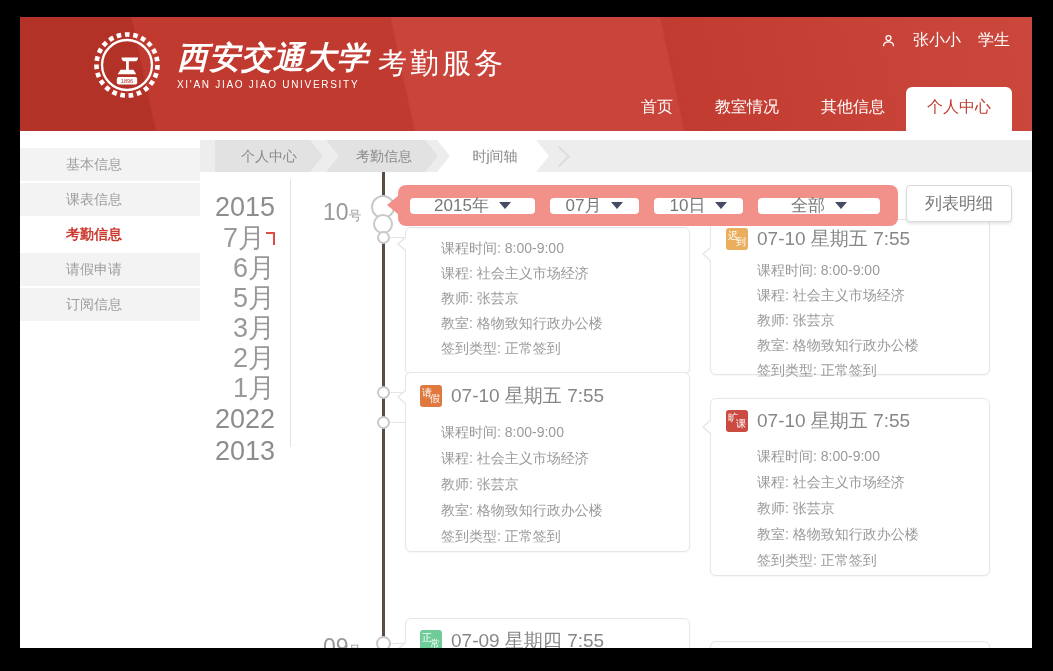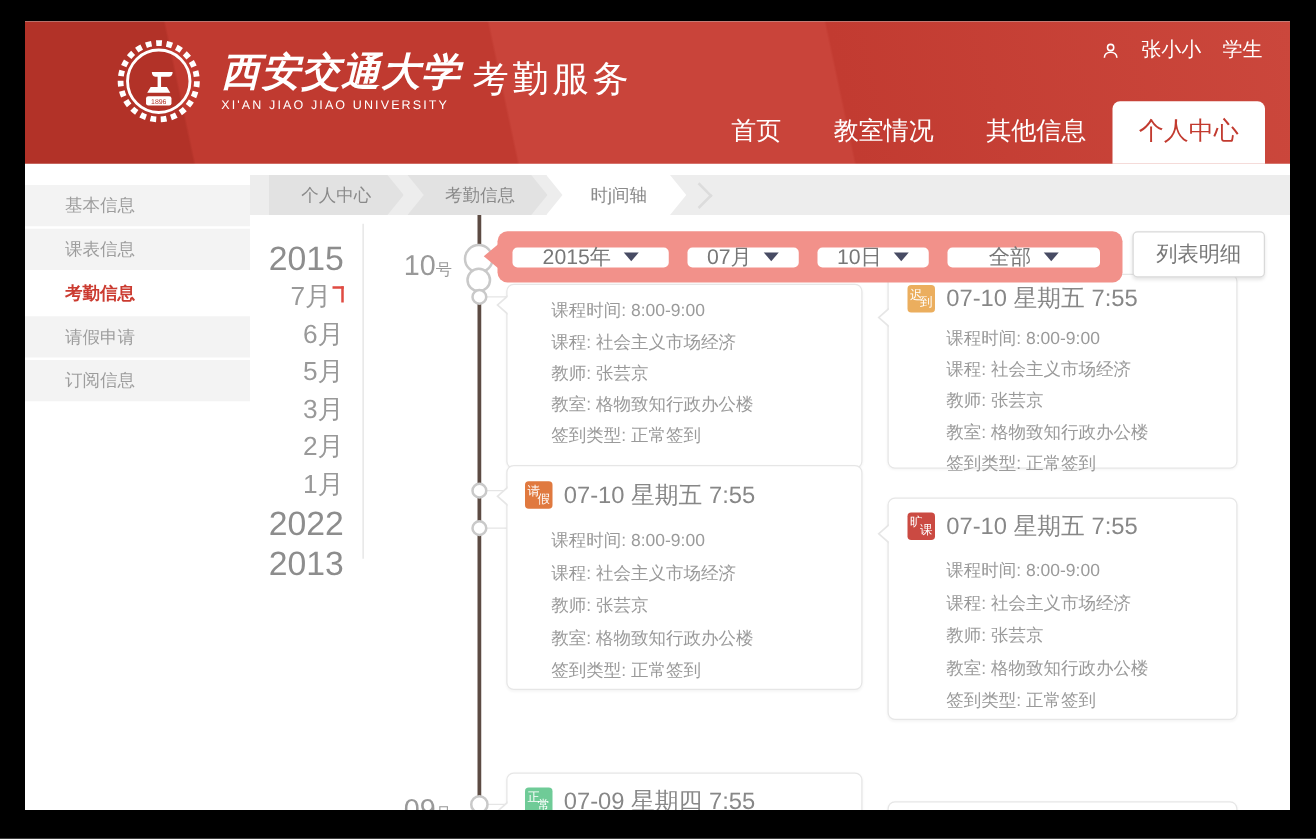--- a/index.html
+++ b/index.html
@@ -10,44 +10,44 @@
   
   .header{position:absolute;left:0;top:0;width:100%;height:114px;
     background:linear-gradient(78deg,#b23228 0%,#b23228 13%,#c03a30 13.2%,#c03a30 38%,#c9443a 38.2%,#c9443a 64%,#c23b31 64.2%,#cb473c 100%)}
   .logo{position:absolute;left:70px;top:11px;display:flex;align-items:center;gap:13px;color:#fff}
   .logo-txt{display:flex;flex-direction:column}
   .logo-cn{font-size:31px;font-style:italic;font-weight:bold;letter-spacing:1px;line-height:1.15}
   .logo-en{font-size:10px;letter-spacing:1.7px;margin-top:4px}
   .app-title{position:absolute;left:358px;top:27px;color:#fff;font-size:29px;letter-spacing:3px}
   .user{position:absolute;right:22px;top:13px;display:flex;align-items:center;gap:17px;color:#fff;font-size:16px}
   .nav{position:absolute;right:20px;bottom:0;display:flex;align-items:flex-end}
-  .nav-item{padding:10px 21px 13px;color:#fff;font-size:20px;cursor:pointer;white-space:nowrap}
+  .nav-item{padding:10px 21px 13px;color:#fff;font-size:16px;cursor:pointer;white-space:nowrap}
   .nav-item.active{background:#fff;color:#c23a2f;border-radius:6px 6px 0 0}
 
   
   .sidebar{position:absolute;left:0;top:131px;width:180px}
-  .side-item{height:33px;line-height:33px;padding-left:32px;background:#f3f3f3;color:#9d9d9d;
+  .side-item{height:33px;line-height:33px;padding-left:46px;background:#f3f3f3;color:#9d9d9d;
     font-size:14px;margin-bottom:2px;cursor:pointer}
   .side-item.active{background:#fff;color:#cb3b30;font-weight:bold}
 
   
   .crumbs{position:absolute;left:180px;top:123px;right:0;height:32px;background:#ededed}
   .crumb{position:absolute;top:0;height:32px;line-height:32px;text-align:center;font-size:14px;
     color:#8a8a8a;background:#e2e2e2;cursor:pointer}
   .crumb.c1{left:15px;width:108px;clip-path:polygon(0 0,calc(100% - 13px) 0,100% 50%,calc(100% - 13px) 100%,0 100%)}
   .crumb.c2{left:126px;width:108px;clip-path:polygon(0 0,calc(100% - 13px) 0,100% 50%,calc(100% - 13px) 100%,0 100%,13px 50%);padding-left:4px}
   .crumb.c3{left:237px;width:108px;background:#fff;clip-path:polygon(0 0,calc(100% - 13px) 0,100% 50%,calc(100% - 13px) 100%,0 100%,13px 50%);padding-left:4px}
   .crumb-tail{position:absolute;left:352px;top:9px;width:13px;height:13px;
     border-top:2px solid #dcdcdc;border-right:2px solid #dcdcdc;transform:rotate(45deg)}
 
   
   .monthnav{position:absolute;left:150px;top:174px;width:105px;text-align:right;color:#999}
   .mn{cursor:pointer;position:relative}
   .mn-year{font-size:27px;height:32px;line-height:32px;color:#8d8d8d}
-  .mn-month{font-size:21px;height:30px;line-height:30px}
+  .mn-month{font-size:27px;height:30px;line-height:30px}
   .mn-marker{display:inline-block;width:7px;height:11px;border-top:2px solid #e04b42;
     border-right:2px solid #e04b42;margin-left:1px;vertical-align:2px}
   .vdivider{position:absolute;left:270px;top:162px;width:1px;height:268px;background:#e2e2e2}
 
   
   .tline{position:absolute;left:362px;top:155px;width:3px;height:476px;background:#5c4b43}
   .day{position:absolute;color:#999;white-space:nowrap}
   .day .n{font-size:23px}
   .day .s{font-size:13px}
   .day0{left:303px;top:182px}

